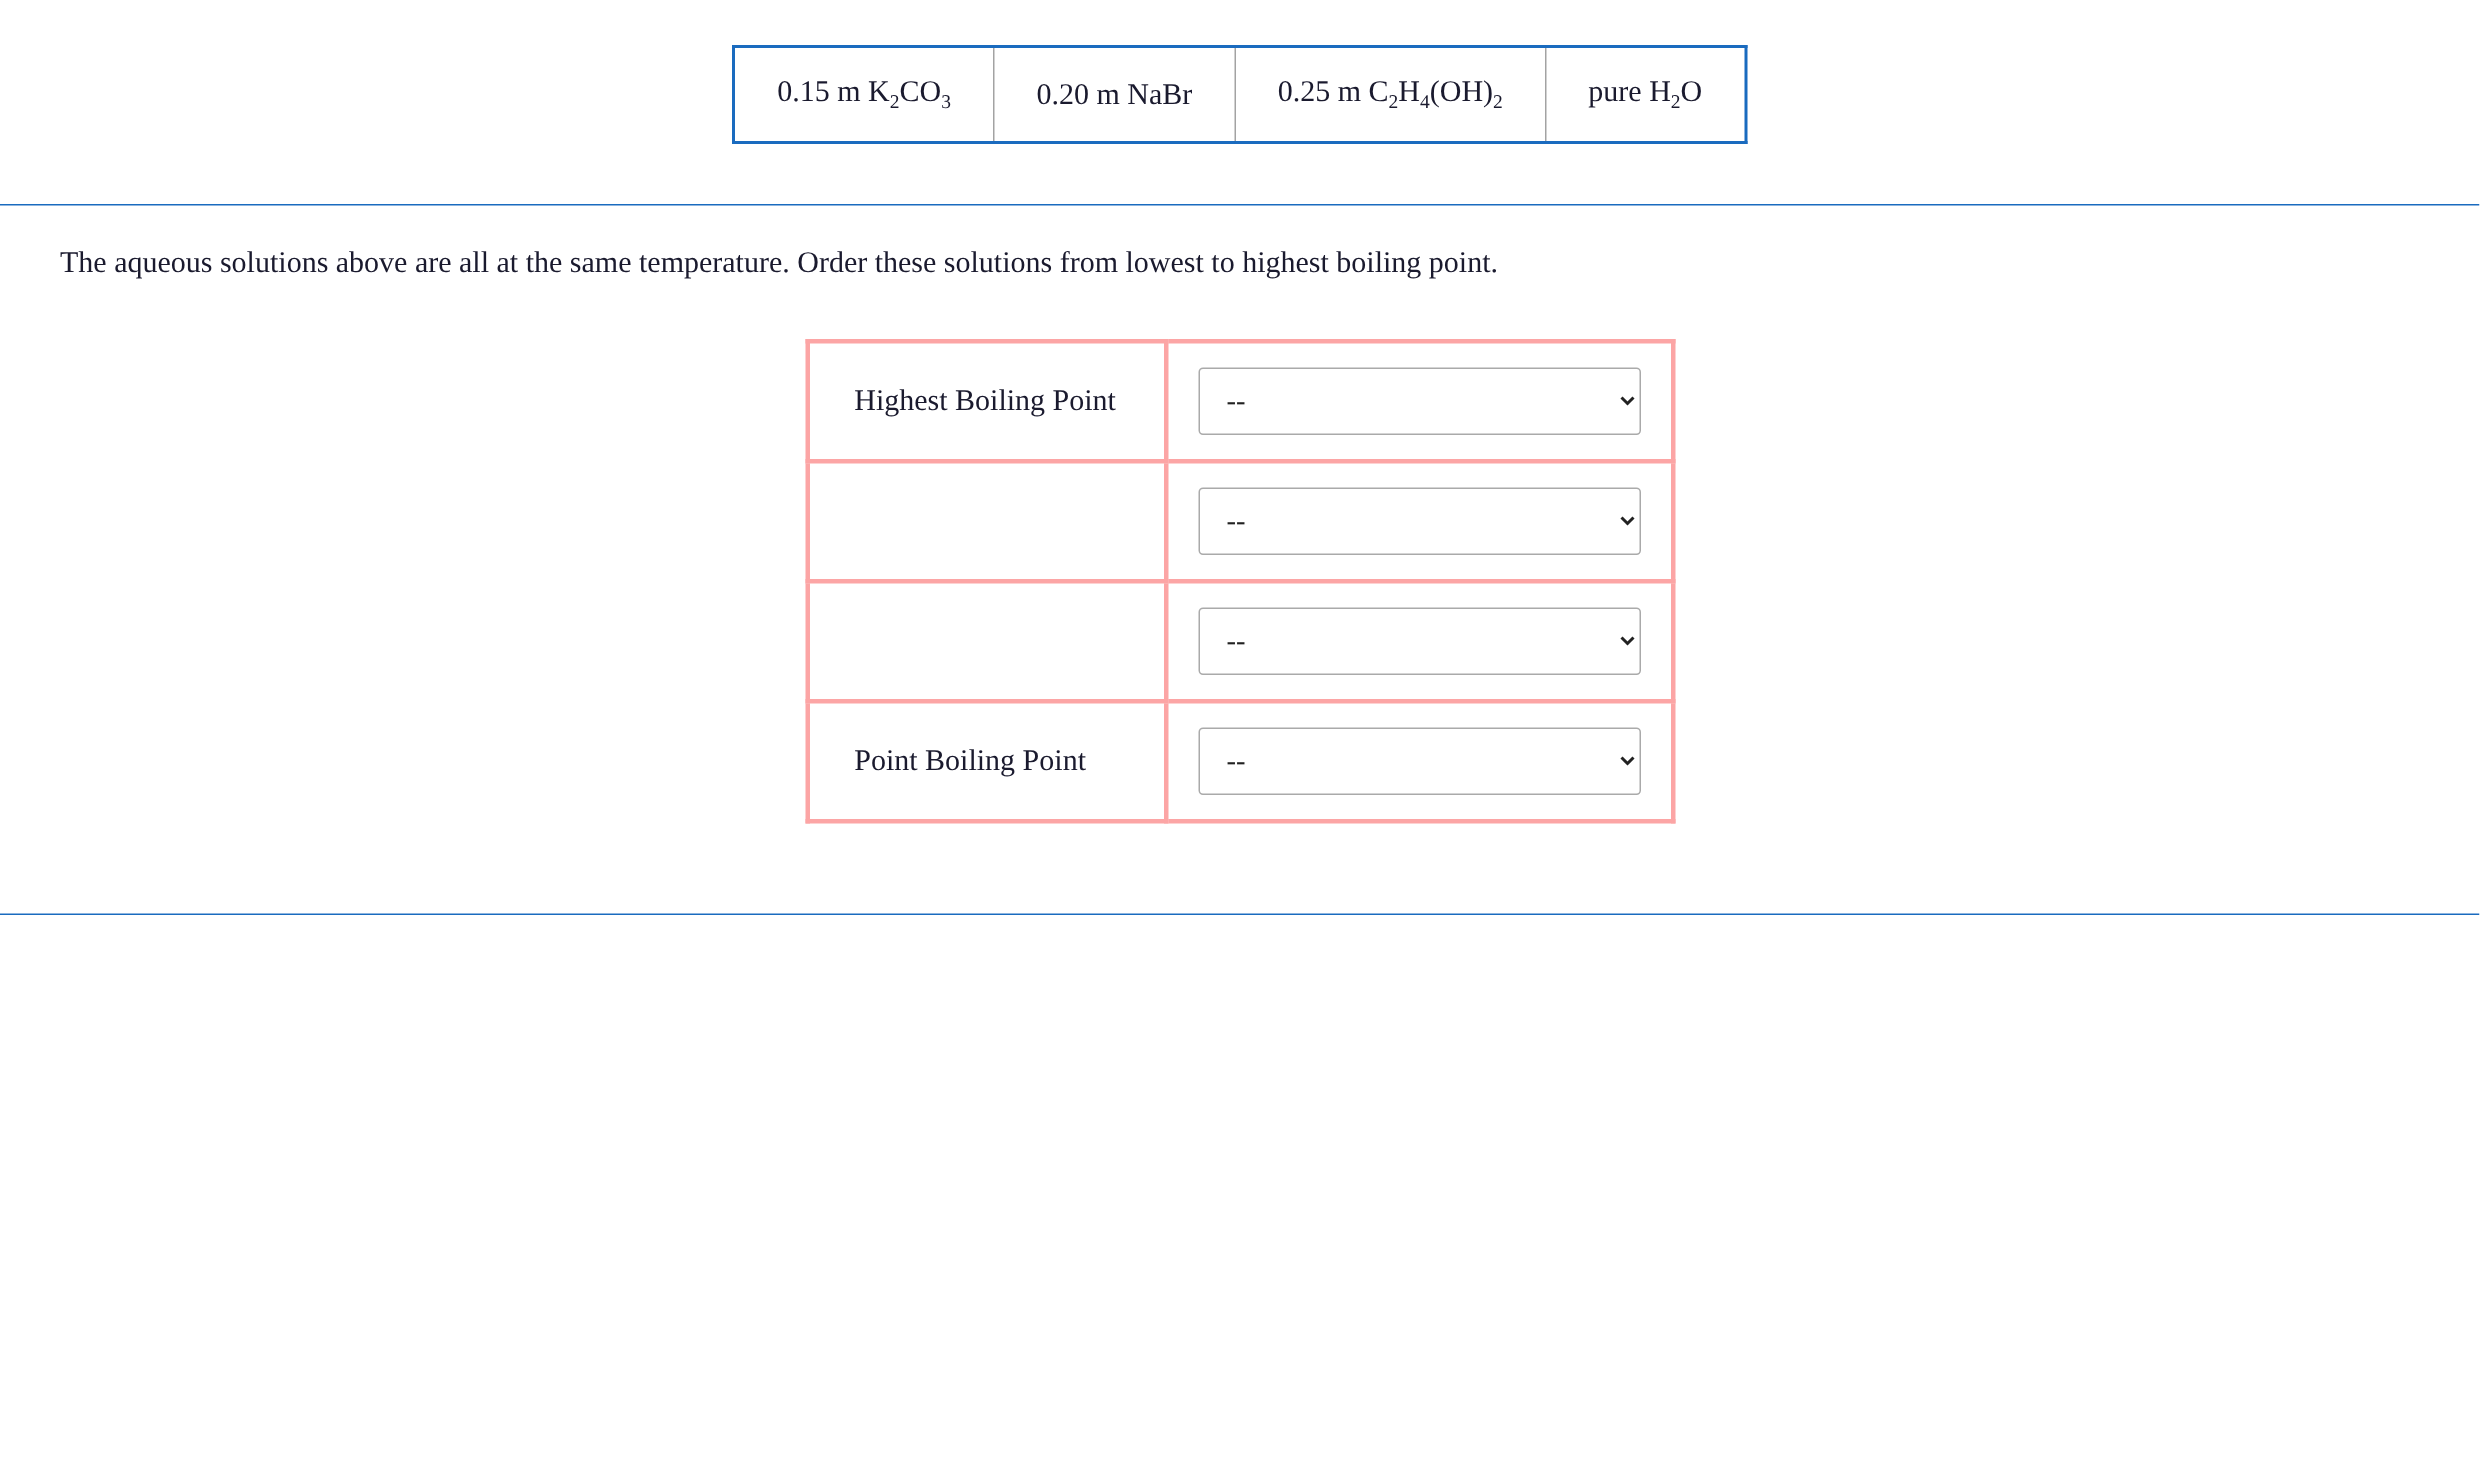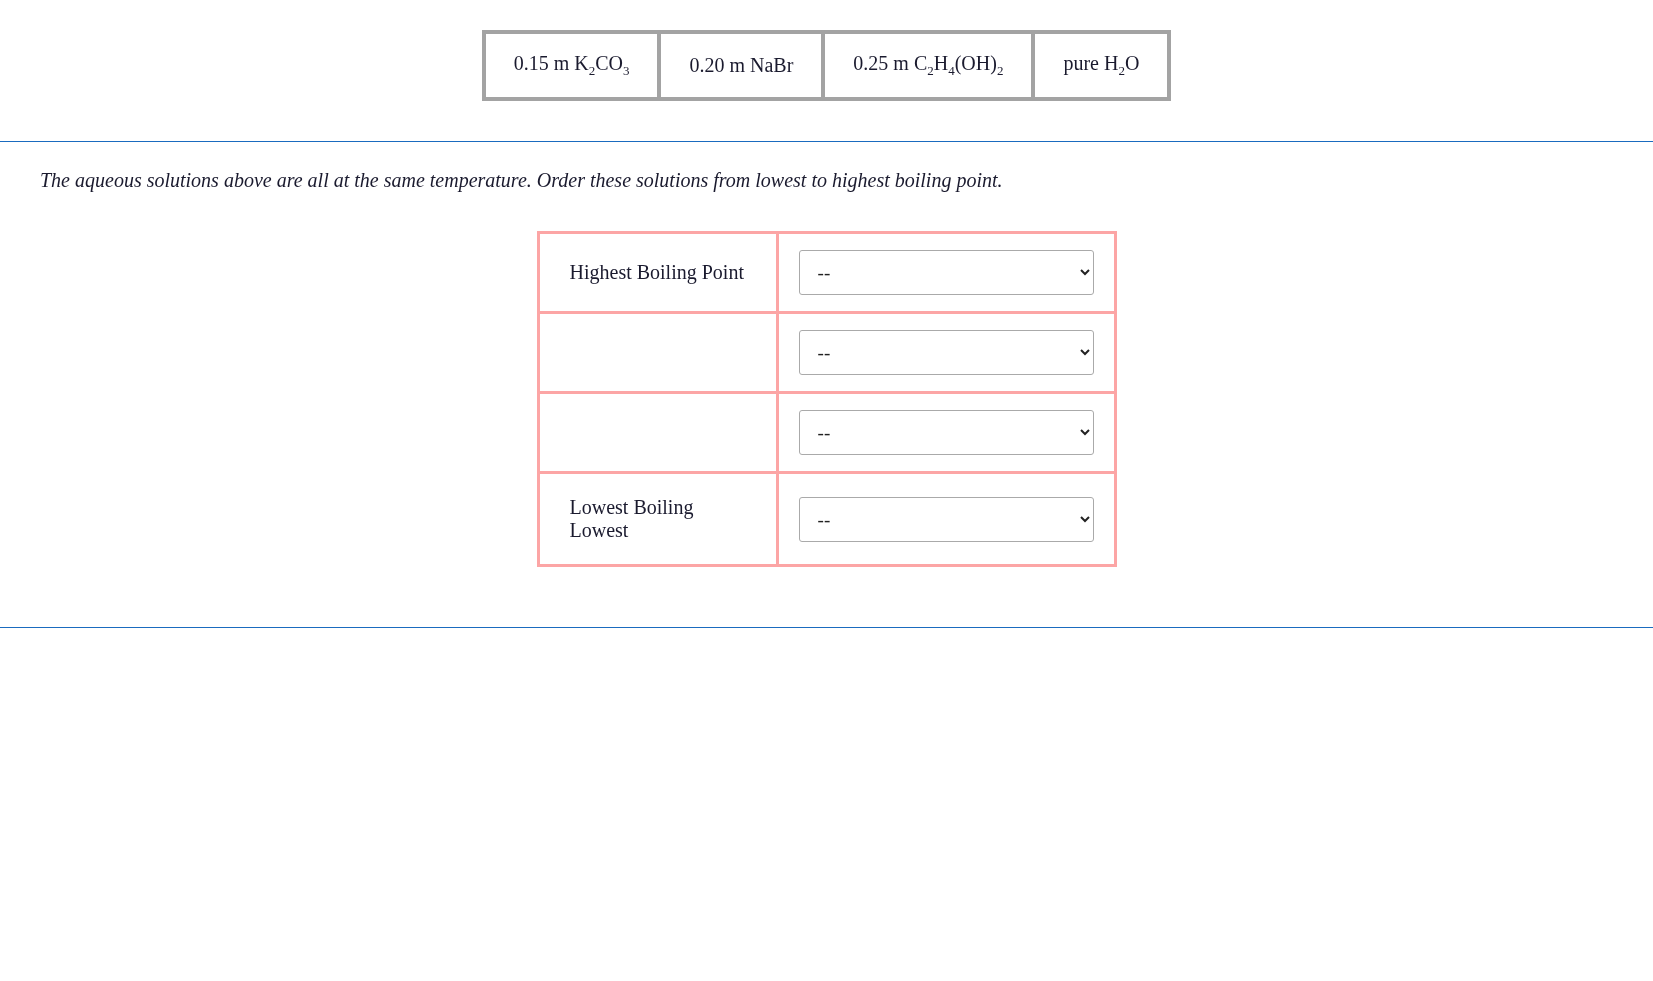--- a/index.html
+++ b/index.html
@@ -16,33 +16,32 @@
       justify-content: center;
       margin-bottom: 40px;
     }
 
     .top-table {
       border: 2px solid #1a6bbf;
       border-collapse: collapse;
     }
 
     .top-table td {
-      border: 4px solid #a3a3a3;
+      border: 1px solid #a3a3a3;
       padding: 18px 28px;
       text-align: center;
       font-size: 20px;
       white-space: nowrap;
     }
 
     .description {
       font-size: 20px;
       line-height: 1.5;
       margin-bottom: 36px;
       max-width: 1100px;
-      font-style: italic;
     }
 
     .ordering-table-wrapper {
       display: flex;
       justify-content: center;
       position: relative;
     }
 
     .ordering-table {
       border: 2px solid #1a6bbf;
@@ -183,21 +182,21 @@
         <select class="dropdown-select">
           <option value="--">--</option>
           <option value="k2co3">0.15 m K₂CO₃</option>
           <option value="nabr">0.20 m NaBr</option>
           <option value="c2h4oh2">0.25 m C₂H₄(OH)₂</option>
           <option value="h2o">pure H₂O</option>
         </select>
       </td>
     </tr>
     <tr>
-      <td>Lowest Boiling Lowest</td>
+      <td>Point Boiling Point</td>
       <td>
         <select class="dropdown-select" size="1">
           <option value="--">--</option>
           <option value="k2co3">0.15 m K₂CO₃</option>
           <option value="nabr">0.20 m NaBr</option>
           <option value="c2h4oh2">0.25 m C₂H₄(OH)₂</option>
           <option value="h2o">pure H₂O</option>
         </select>
       </td>
     </tr>

